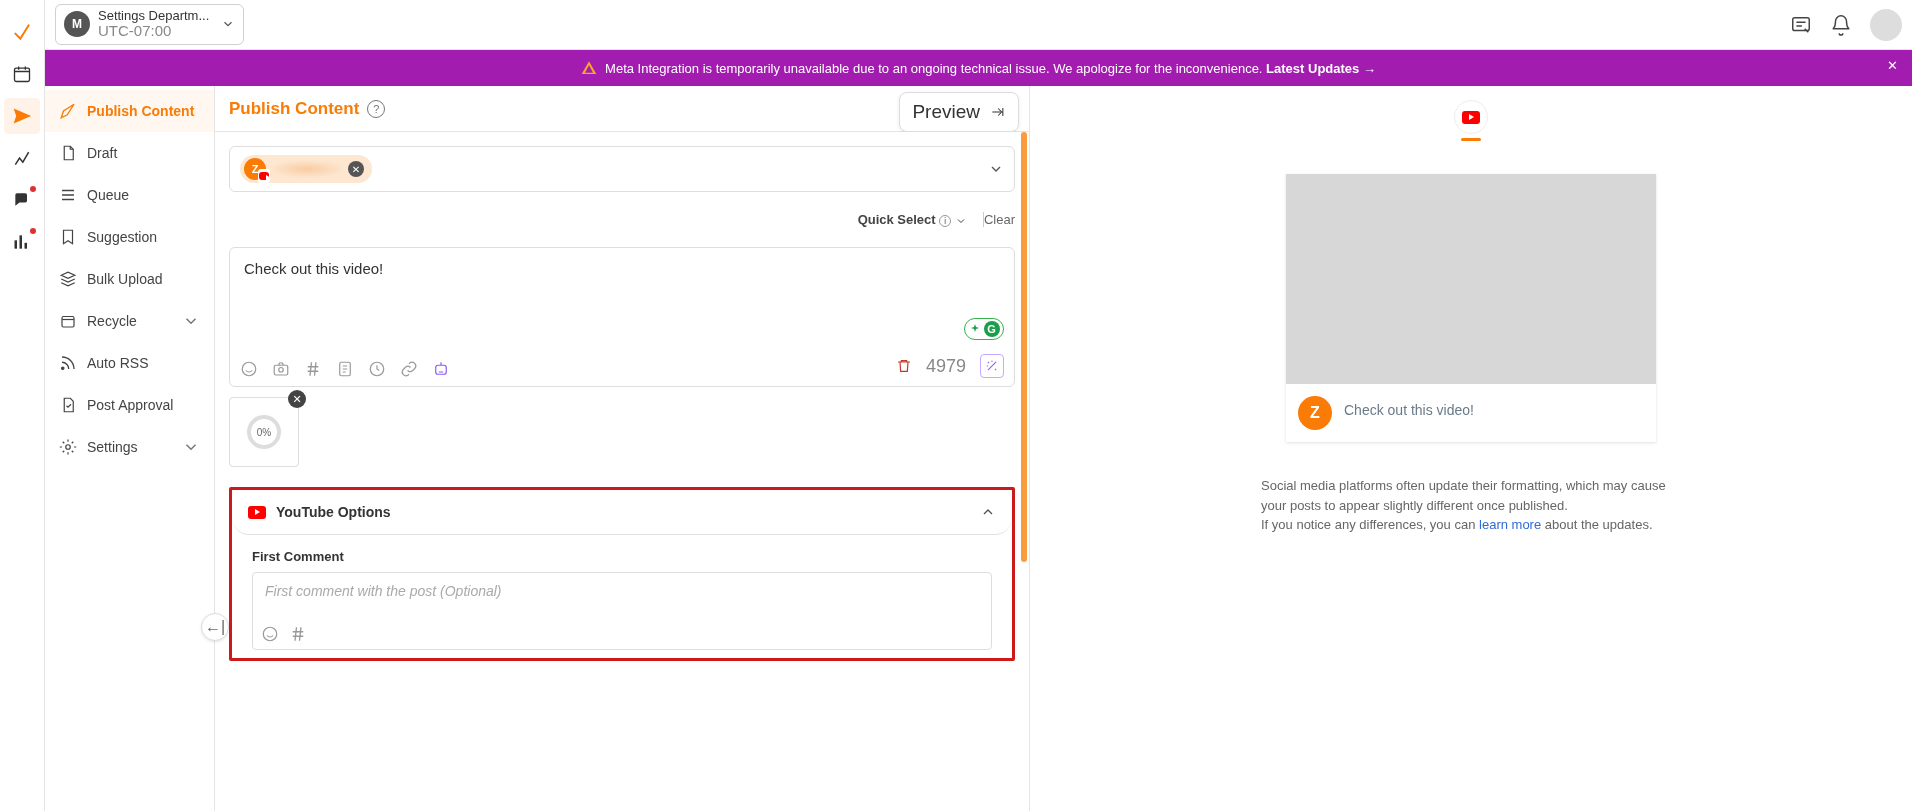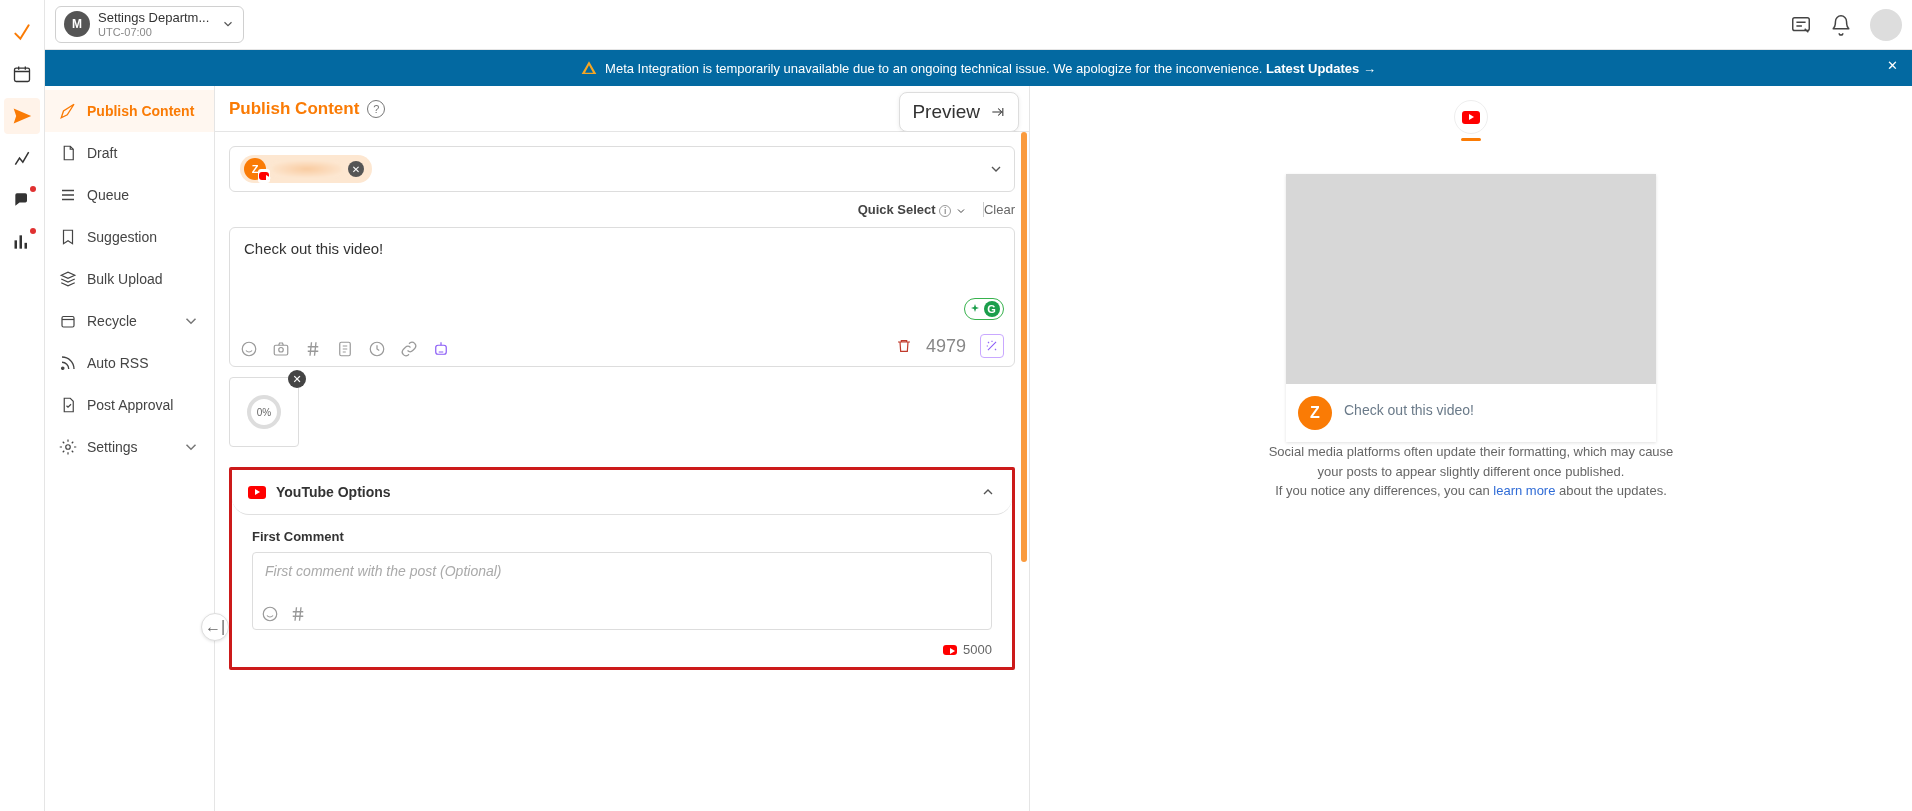--- a/index.html
+++ b/index.html
@@ -8,26 +8,26 @@
 .icon-rail { position: absolute; left: 0; top: 0; width: 45px; height: 100%; background: #fff; border-right: 1px solid #e5e5e5; display: flex; flex-direction: column; align-items: center; padding-top: 14px; gap: 6px; }
 .rail-item { width: 36px; height: 36px; display: flex; align-items: center; justify-content: center; border-radius: 4px; cursor: pointer; color: #333; position: relative; }
 .rail-item.active { background: #fff3e9; color: #fa7b05; }
 .rail-item svg { width: 20px; height: 20px; }
 
 .topbar { position: absolute; left: 45px; top: 0; right: 0; height: 50px; border-bottom: 1px solid #e5e5e5; display: flex; align-items: center; padding: 0 10px; }
 .orgbox { display: flex; align-items: center; border: 1px solid #d0d0d0; border-radius: 6px; padding: 4px 8px; gap: 8px; background:#fff; }
 .org-avatar { width: 26px; height: 26px; border-radius: 50%; background: #555; color: #fff; display: flex; align-items: center; justify-content: center; font-size: 12px; font-weight: 600; }
 .org-text { line-height: 1.1; }
 .org-name { font-size: 13px; font-weight: 500; color: #333; max-width: 140px; white-space: nowrap; overflow: hidden; text-overflow: ellipsis; }
-.org-tz { font-size: 11px; color: #888; }
+.org-tz { font-size: 15px; color: #888; }
 .chev { color: #555; margin-left: 4px; }
 .topbar-right { margin-left: auto; display: flex; align-items: center; gap: 18px; color: #444; }
 .avatar-circle { width: 32px; height: 32px; border-radius: 50%; background: #ddd; }
 
-.banner { position: absolute; left: 45px; top: 50px; right: 0; height: 36px; background: #0369a1; color: #fff; font-size: 13px; display: flex; align-items: center; justify-content: center; }
+.banner { position: absolute; left: 45px; top: 50px; right: 0; height: 36px; background: #a21caf; color: #fff; font-size: 13px; display: flex; align-items: center; justify-content: center; }
 .banner .banner-close { position: absolute; right: 14px; top: 8px; color: #fff; cursor: pointer; }
 .banner a { color: #fff; font-weight: 600; text-decoration: none; }
 .banner svg { vertical-align: middle; }
 
 .sidebar { position: absolute; left: 45px; top: 86px; width: 170px; bottom: 0; border-right: 1px solid #e5e5e5; background: #fff; padding-top: 4px; }
 .side-item { display: flex; align-items: center; gap: 10px; padding: 12px 14px; font-size: 14px; color: #444; cursor: pointer; position: relative; }
 .side-item.active { background: #fff7f0; color: #fa7b05; font-weight: 600; }
 .side-item svg { width: 18px; height: 18px; flex: none; }
 .side-chev { margin-left: auto; color: #777; }
 
@@ -41,21 +41,21 @@
 .scrollbar-accent { position:absolute; right:2px; top:0; width:6px; height:430px; background:#fa9b3e; border-radius:3px; }
 
 .section-label { font-size: 14px; font-weight: 600; color: #444; margin-bottom: 8px; }
 .publish-to { border: 1px solid #ddd; border-radius: 6px; padding: 8px 10px; display: flex; align-items: center; }
 .channel-chip { display: flex; align-items: center; gap: 6px; background: #fde7d1; border-radius: 16px; padding: 3px 8px 3px 4px; }
 .chip-av { width: 22px; height: 22px; border-radius: 50%; background: #fa7b05; color:#fff; font-size:11px; font-weight:700; display:flex; align-items:center; justify-content:center; position:relative; }
 .chip-yt { position:absolute; right:-4px; bottom:-3px; background:#fff; border-radius:3px; padding:1px; }
 .chip-blur { width:70px; height:16px; background: radial-gradient(ellipse at center, #f9cba0 0%, #fde7d1 80%); border-radius:6px; filter:blur(1px); }
 .chip-x { width:16px; height:16px; border-radius:50%; background:#555; color:#fff; font-size:10px; display:flex; align-items:center; justify-content:center; cursor:pointer; }
 .pt-chev { margin-left: auto; color: #555; cursor:pointer; }
-.below-pt { display: flex; justify-content: flex-end; gap: 16px; margin: 10px 0; font-size: 13px; color: #444; }
+.below-pt { display: flex; justify-content: flex-end; gap: 16px; margin: 20px 0; font-size: 13px; color: #444; }
 .clear-link { color: #666; border-left:1px solid #ccc; }
 
 .compose { border: 1px solid #ddd; border-radius: 6px; min-height: 140px; position: relative; padding: 12px 14px 40px 14px; font-size: 15px; color: #333; }
 .gram-pill { position:absolute; right:10px; top:70px; width:40px; height:22px; border:1px solid #37b24d; border-radius:11px; display:flex; align-items:center; justify-content:center; gap:3px; }
 .gram-pill .g-icon { width:16px; height:16px; border-radius:50%; background:#1b9e4b; color:#fff; font-size:11px; font-weight:700; display:flex; align-items:center; justify-content:center; }
 .gram-pill .g-spark { width:12px; height:12px; color:#1b9e4b; }
 .compose-tools { position:absolute; left:10px; bottom:8px; display:flex; gap:14px; color:#999; }
 .compose-tools svg { width:18px; height:18px; cursor:pointer; }
 .compose-right { position:absolute; right:10px; bottom:8px; display:flex; align-items:center; gap:14px; color:#c0392b; font-size:18px; }
 .compose-right .count { color:#888; }
@@ -76,21 +76,21 @@
 .yt-count-row { display:flex; justify-content:flex-end; align-items:center; gap:6px; font-size:13px; color:#666; padding:4px 20px 10px 0; }
 
 .preview-col { flex:1; background:#fff; display:flex; flex-direction:column; align-items:center; padding-top:14px; position:relative; }
 .prev-tab { width:34px; height:34px; border:1px solid #eee; border-radius:50%; display:flex; align-items:center; justify-content:center; position:relative; }
 .prev-tab::after { content:''; position:absolute; bottom:-8px; left:6px; right:6px; height:3px; background:#fa7b05; border-radius:2px; }
 .prev-card { width:370px; margin-top:40px; background:#fff; box-shadow:0 1px 3px rgba(0,0,0,.12); }
 .prev-img { width:100%; height:210px; background:#d7d7d7; }
 .prev-meta { display:flex; gap:12px; padding:12px; }
 .prev-av { width:34px; height:34px; border-radius:50%; background:#fa7b05; color:#fff; font-weight:700; display:flex; align-items:center; justify-content:center; }
 .prev-txt { font-size:14px; color:#6a7a89; padding-top:6px; }
-.prev-note { font-size:13px; color:#666; text-align:center; max-width:420px; line-height:1.5; }
+.prev-note { margin-top:34px; font-size:13px; color:#666; text-align:left; max-width:420px; line-height:1.5; }
 .prev-note a { color:#2f6bd6; text-decoration:none; }
 
 .collapse-bubble { position:absolute; left:-14px; bottom:170px; width:28px; height:28px; border:1px solid #ddd; border-radius:50%; background:#fff; display:flex; align-items:center; justify-content:center; color:#666; cursor:pointer; box-shadow:0 1px 3px rgba(0,0,0,.1); z-index:5; }
 
 .yt-logo { width:18px; height:13px; background:#ff0000; border-radius:3px; position:relative; display:inline-block; }
 .yt-logo::after { content:''; position:absolute; left:7px; top:3px; border-left:5px solid #fff; border-top:3.5px solid transparent; border-bottom:3.5px solid transparent; }
 </style>
 </head>
 <body>
 
@@ -343,24 +343,20 @@
               <svg width="18" height="18" viewBox="0 0 24 24" fill="none" stroke="currentColor" stroke-width="1.6">
                   <circle cx="12" cy="12" r="9"></circle>
                   <path d="M8 14s1.5 2 4 2 4-2 4-2M9 10h.01M15 10h.01"></path>
                 </svg>
               <svg width="18" height="18" viewBox="0 0 24 24" fill="none" stroke="currentColor" stroke-width="1.8">
                   <path d="M5 9h14M5 15h14M10 3L8 21M16 3l-2 18"></path>
                 </svg>
             </div>
           </div>
         </div>
-        <div class="yt-count-row">
-          <span class="yt-logo" style="width:14px;height:10px"></span>
-          <span>5000</span>
-        </div>
       </div>
     </div>
   </div>
 
   <div class="preview-col">
     <div class="prev-tab">
         <span class="yt-logo"></span>
       </div>
     <div class="prev-card">
       <div class="prev-img"></div>

